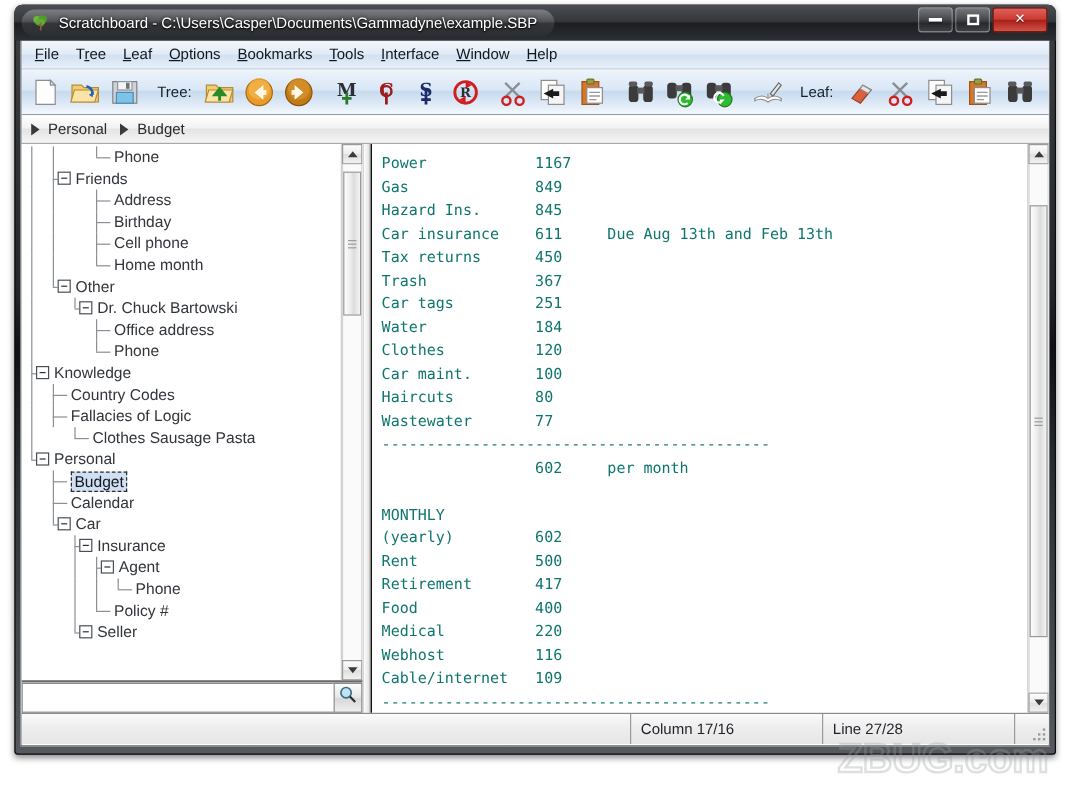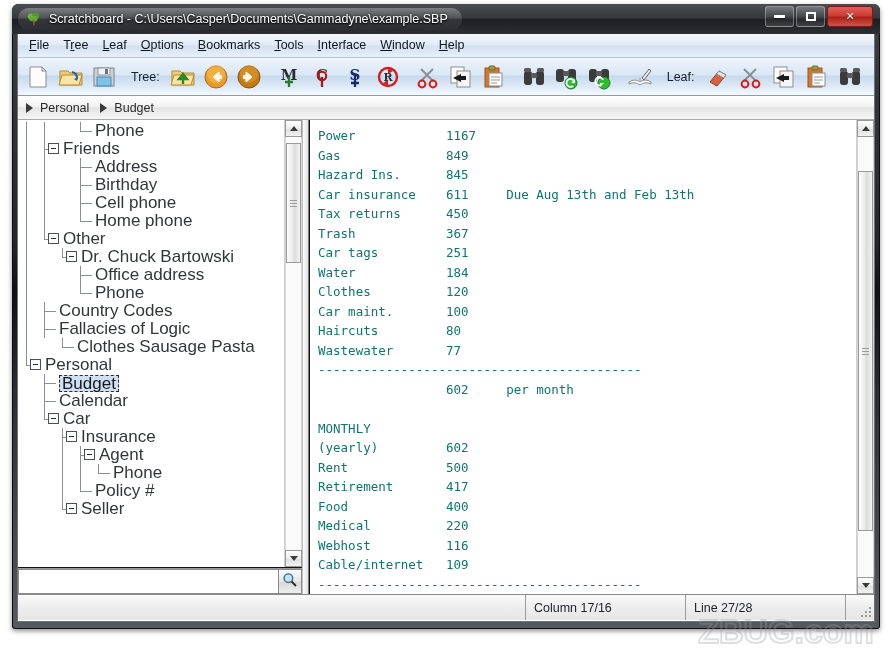--- a/index.html
+++ b/index.html
@@ -190,21 +190,21 @@
     background: #fff;
     padding-top: 2px;
     box-sizing: border-box;
   }
   .trow {
     position: relative;
     height: 18px;
     display: flex;
     align-items: flex-end;
     white-space: nowrap;
-    font-size: 17px;
+    font-size: 13px;
     color: #32363b;
   }
   .tlbl { line-height: 18px; }
   .tlbl.sel {
     background: #cfe0f5;
     border: 1px dashed #2b2b2b;
     padding: 0 2px;
     margin-left: -2px;
     line-height: 15px;
     color: #17181a;
@@ -645,21 +645,21 @@
                   <span class="vline" style="left: 26px; top: 0px; height: 18px;"></span>
                   <span class="vline" style="left: 62px; top: 0px; height: 18px;"></span>
                   <span class="hline" style="left: 62px; top: 9px; width: 12px;"></span>
                   <span class="tlbl" style="margin-left: 77px;">Cell phone</span>
                 </div>
                 <div class="trow">
                   <span class="vline" style="left: 8px; top: 0px; height: 18px;"></span>
                   <span class="vline" style="left: 26px; top: 0px; height: 18px;"></span>
                   <span class="vline" style="left: 62px; top: 0px; height: 9px;"></span>
                   <span class="hline" style="left: 62px; top: 9px; width: 12px;"></span>
-                  <span class="tlbl" style="margin-left: 77px;">Home phone</span>
+                  <span class="tlbl" style="margin-left: 77px;">Home month</span>
                 </div>
                 <div class="trow">
                   <span class="vline" style="left: 8px; top: 0px; height: 18px;"></span>
                   <span class="vline" style="left: 26px; top: 0px; height: 9px;"></span>
                   <span class="hline" style="left: 26px; top: 9px; width: 5px;"></span>
                   <span class="tg" style="left: 30px; top: 3px;"></span>
                   <span class="tlbl" style="margin-left: 45px;">Other</span>
                 </div>
                 <div class="trow">
                   <span class="vline" style="left: 8px; top: 0px; height: 18px;"></span>
@@ -672,20 +672,26 @@
                   <span class="vline" style="left: 8px; top: 0px; height: 18px;"></span>
                   <span class="vline" style="left: 62px; top: 0px; height: 18px;"></span>
                   <span class="hline" style="left: 62px; top: 9px; width: 12px;"></span>
                   <span class="tlbl" style="margin-left: 77px;">Office address</span>
                 </div>
                 <div class="trow">
                   <span class="vline" style="left: 8px; top: 0px; height: 18px;"></span>
                   <span class="vline" style="left: 62px; top: 0px; height: 9px;"></span>
                   <span class="hline" style="left: 62px; top: 9px; width: 12px;"></span>
                   <span class="tlbl" style="margin-left: 77px;">Phone</span>
+                </div>
+                <div class="trow">
+                  <span class="vline" style="left: 8px; top: 0px; height: 18px;"></span>
+                  <span class="hline" style="left: 8px; top: 9px; width: 5px;"></span>
+                  <span class="tg" style="left: 12px; top: 3px;"></span>
+                  <span class="tlbl" style="margin-left: 27px;">Knowledge</span>
                 </div>
                 <div class="trow">
                   <span class="vline" style="left: 8px; top: 0px; height: 18px;"></span>
                   <span class="vline" style="left: 26px; top: 0px; height: 18px;"></span>
                   <span class="hline" style="left: 26px; top: 9px; width: 12px;"></span>
                   <span class="tlbl" style="margin-left: 41px;">Country Codes</span>
                 </div>
                 <div class="trow">
                   <span class="vline" style="left: 8px; top: 0px; height: 18px;"></span>
                   <span class="vline" style="left: 26px; top: 0px; height: 18px;"></span>

